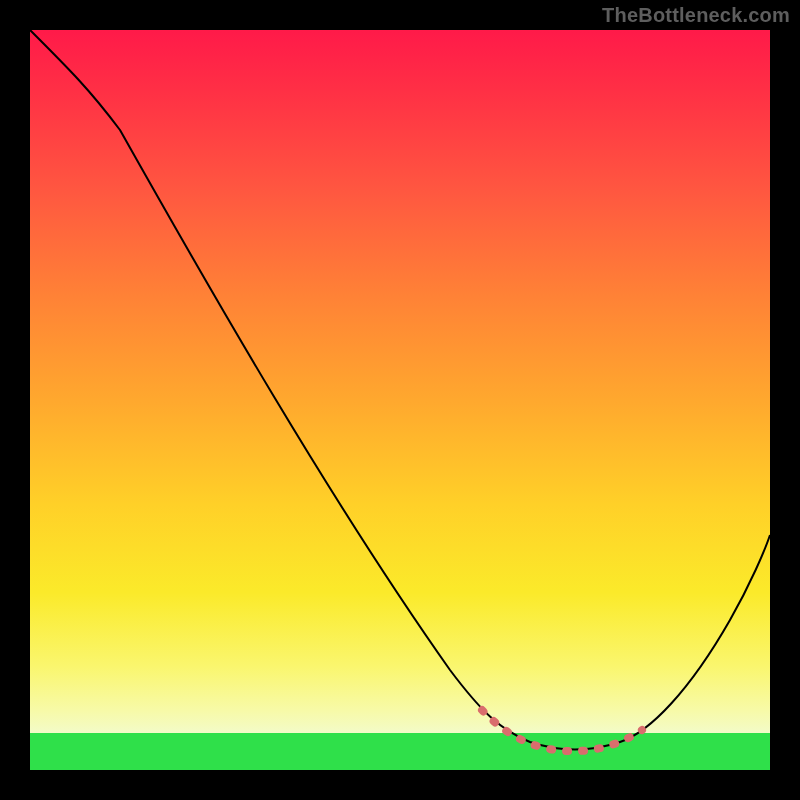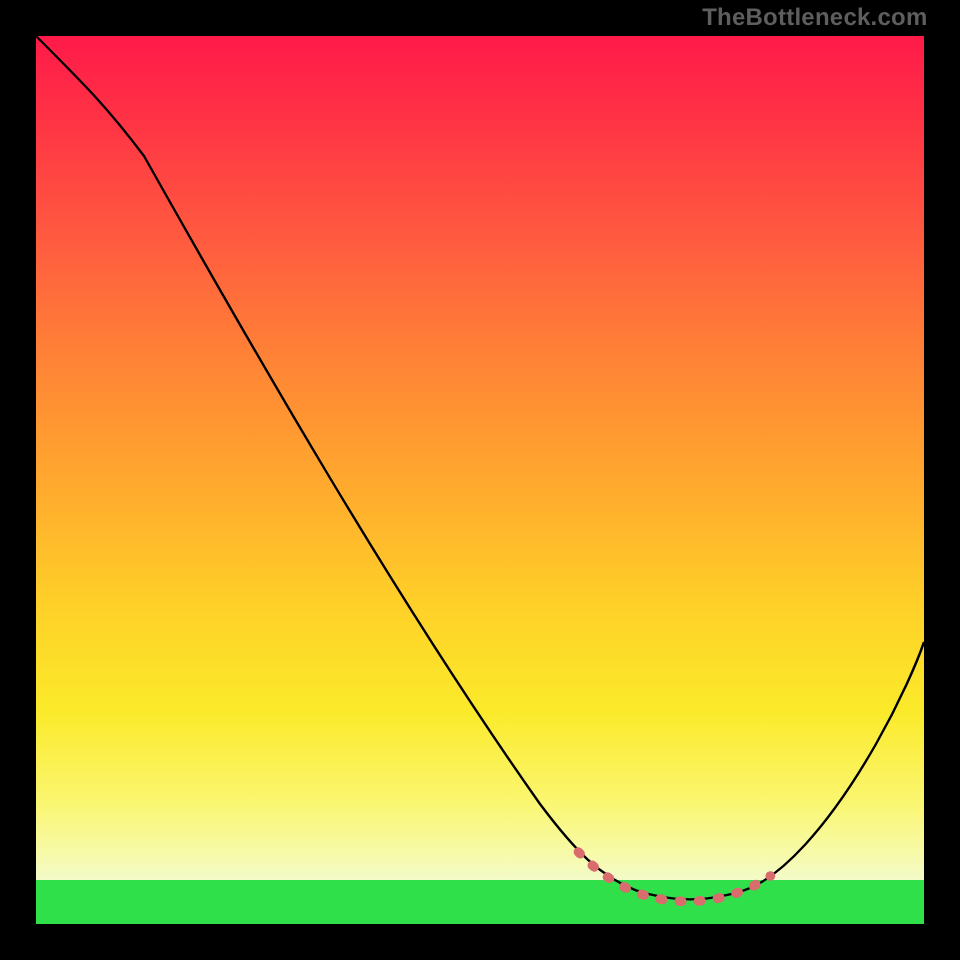--- a/index.html
+++ b/index.html
@@ -13,21 +13,21 @@
   }
   .frame {
     position: relative;
     width: 800px;
     height: 800px;
     background: #000;
   }
   .watermark {
     position: absolute;
     top: 4px;
-    right: 27px;
+    right: 10px;
     color: #5e5e5e;
     font-size: 20px;
     font-weight: bold;
     letter-spacing: 0.2px;
     z-index: 5;
   }
   .plot-area {
     position: absolute;
     left: 30px;
     top: 30px;

